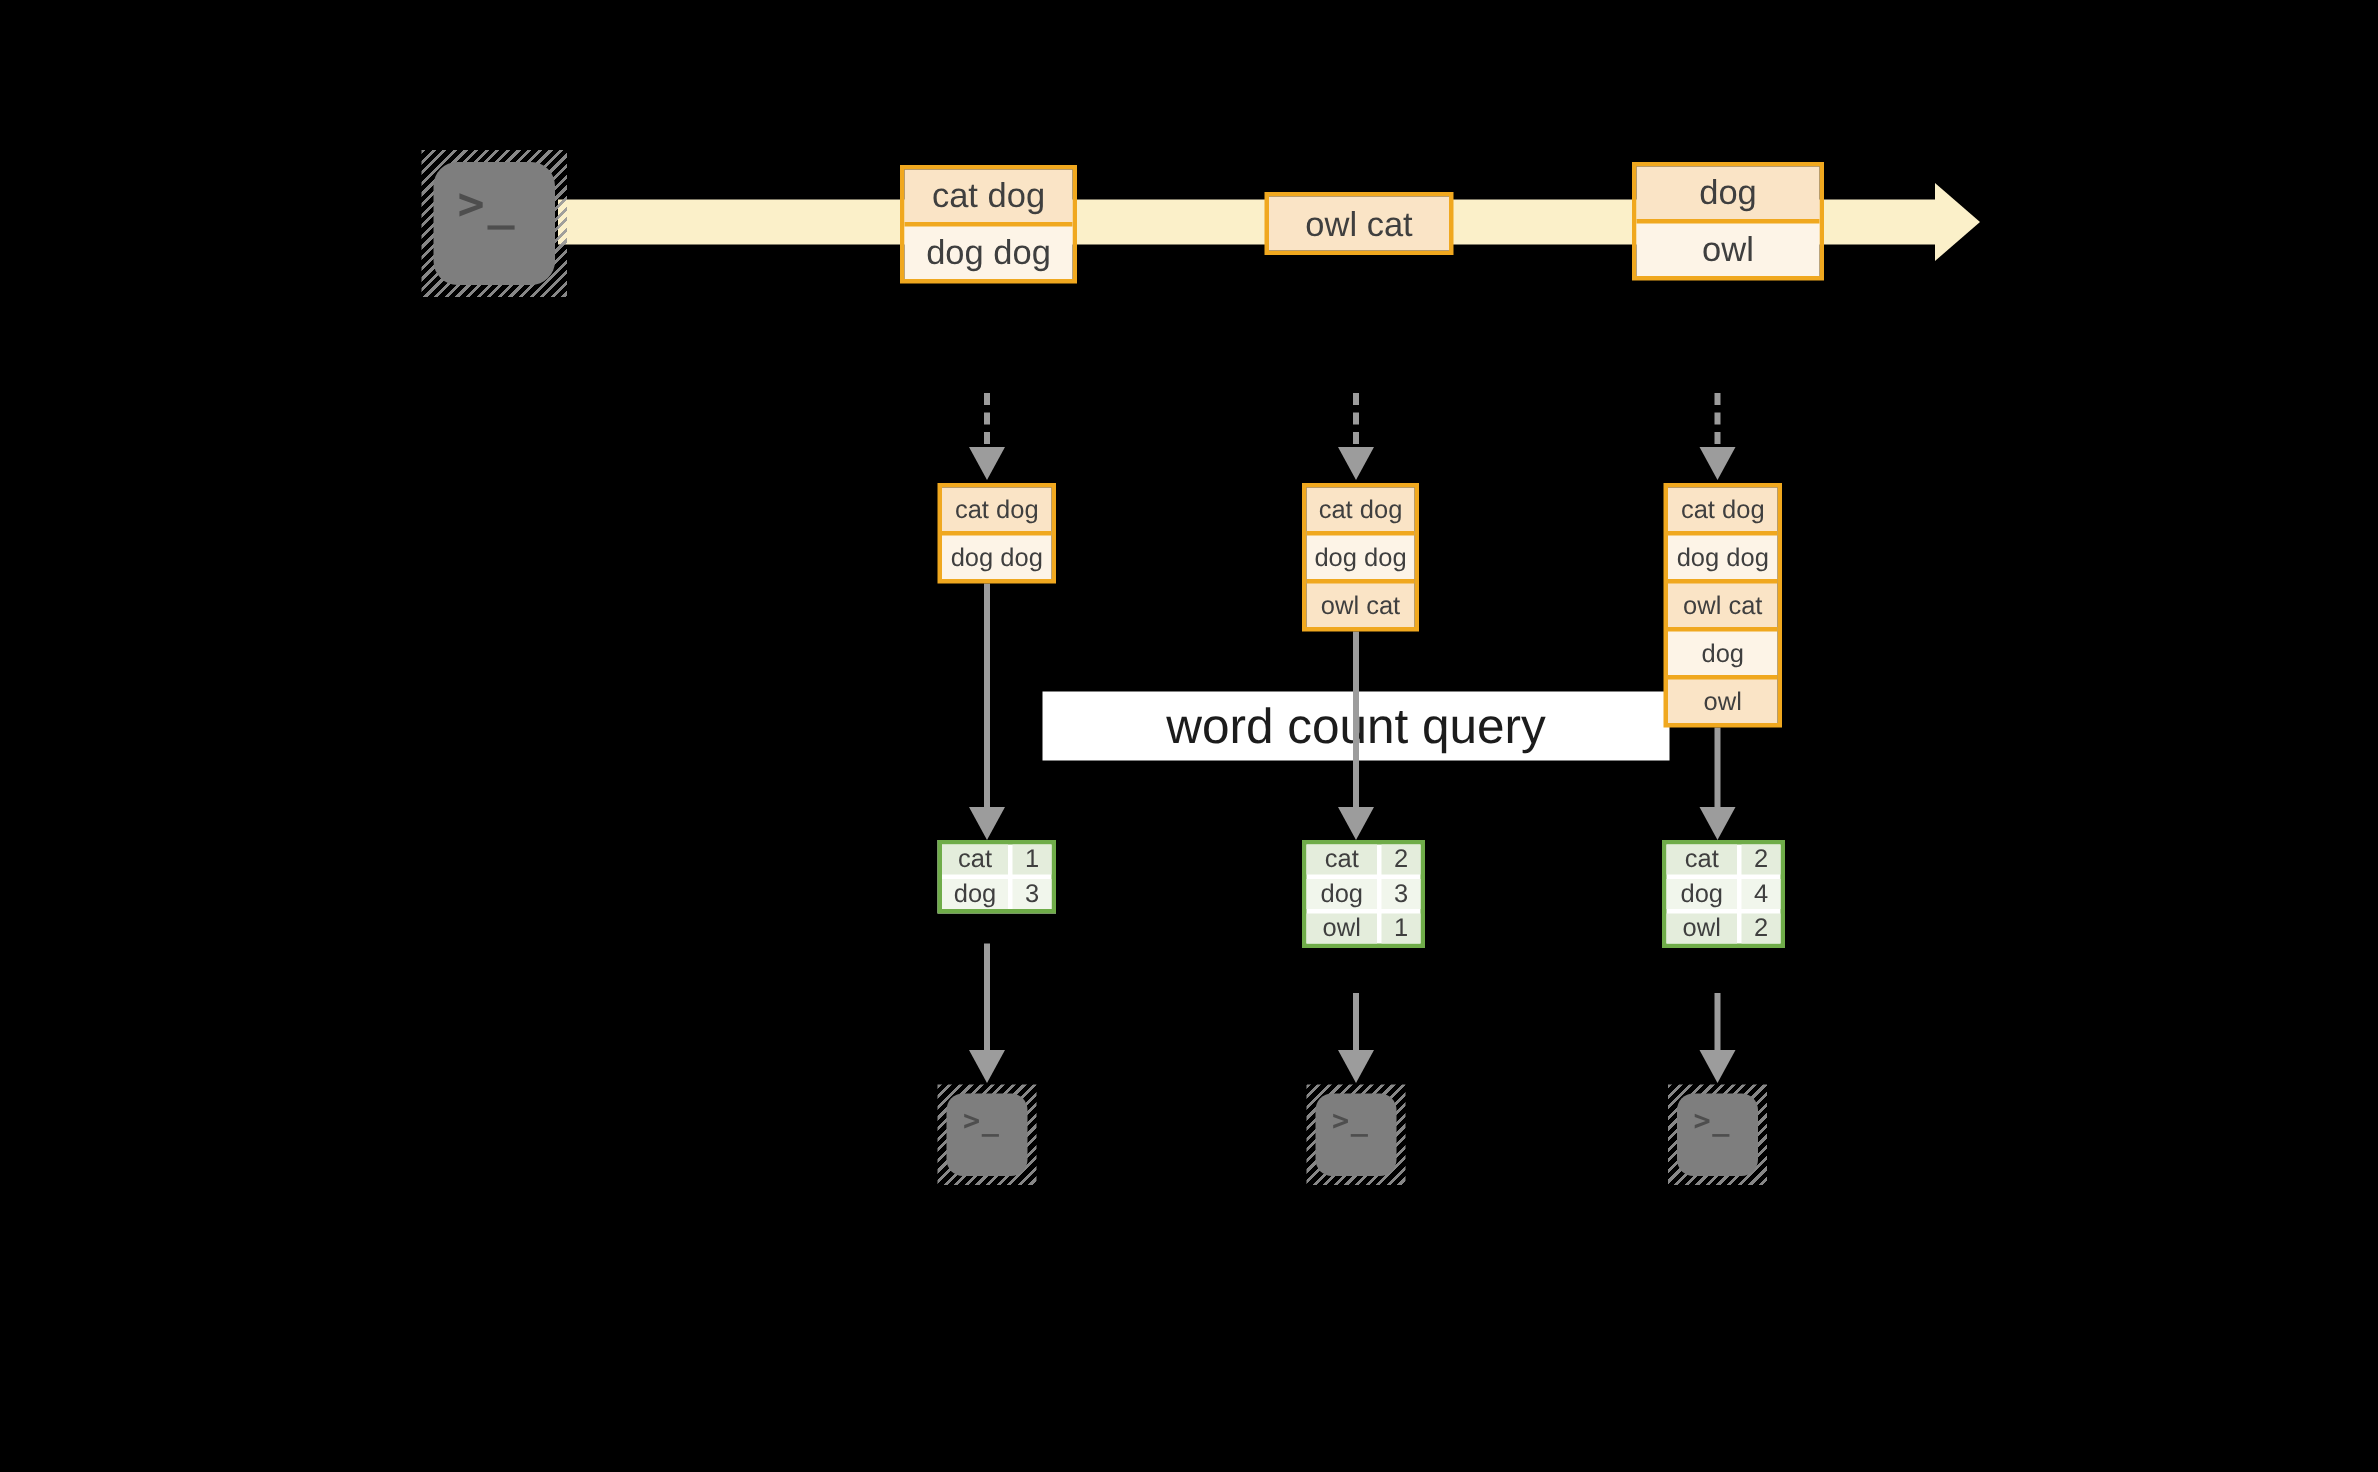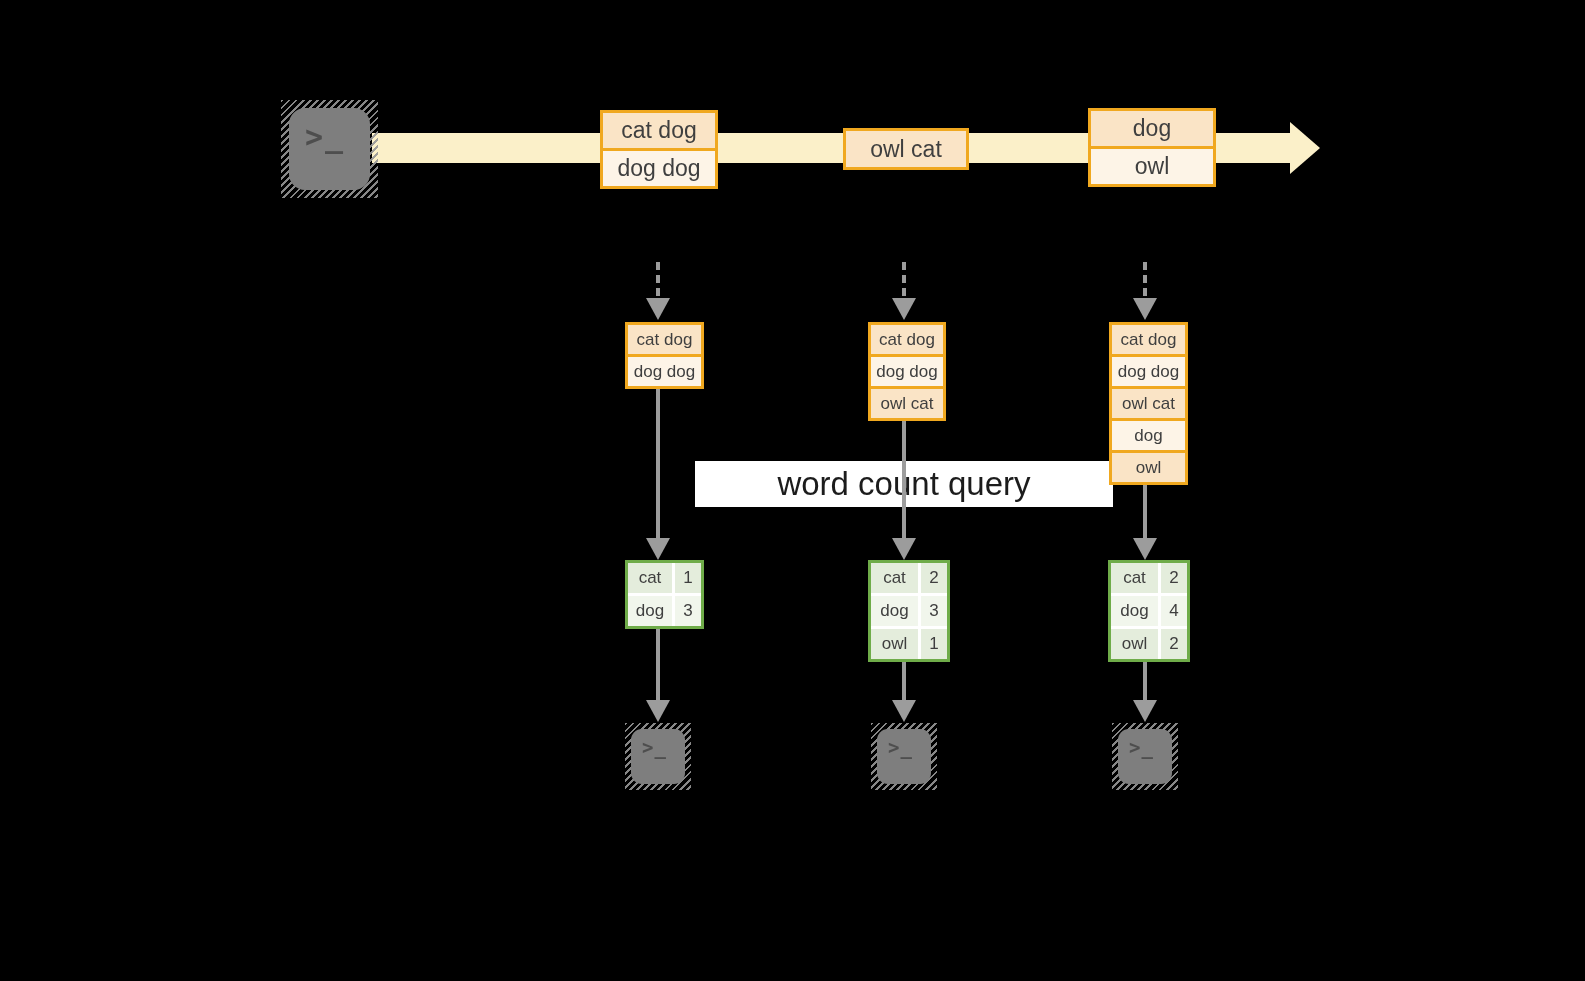--- a/index.html
+++ b/index.html
@@ -60,21 +60,21 @@
     border-top:22px solid var(--arrow-gray);}
 
   
   .query-label{left:695px;top:461px;width:418px;height:46px;background:var(--label-bg);
     z-index:1;display:flex;align-items:center;justify-content:center;
     font-size:33px;color:#1C1C1C;}
 
   
   .gtable{border:3px solid var(--green-border);background:#FFFFFF;z-index:3;
     display:grid;grid-template-columns:1fr 26px;gap:3px;}
-  .gcell{height:30px;display:flex;align-items:center;justify-content:center;font-size:17px;}
+  .gcell{height:20px;display:flex;align-items:center;justify-content:center;font-size:17px;}
   .gcell.dark{background:var(--cell-dark);}
   .gcell.light{background:var(--cell-light);}
 </style>
 </head>
 <body>
 
 <div class="canvas">
 
   <div class="abs term term-lg">
     <div class="term-inner">

